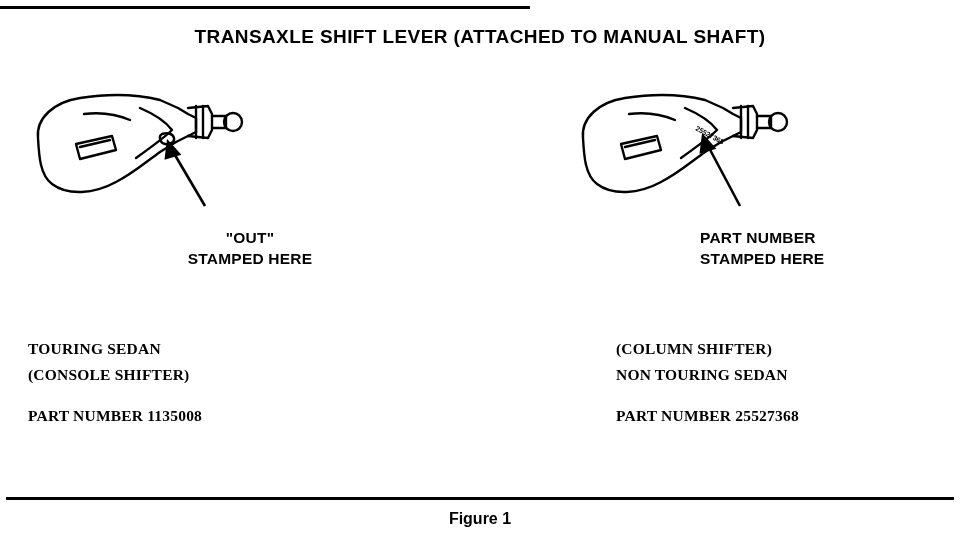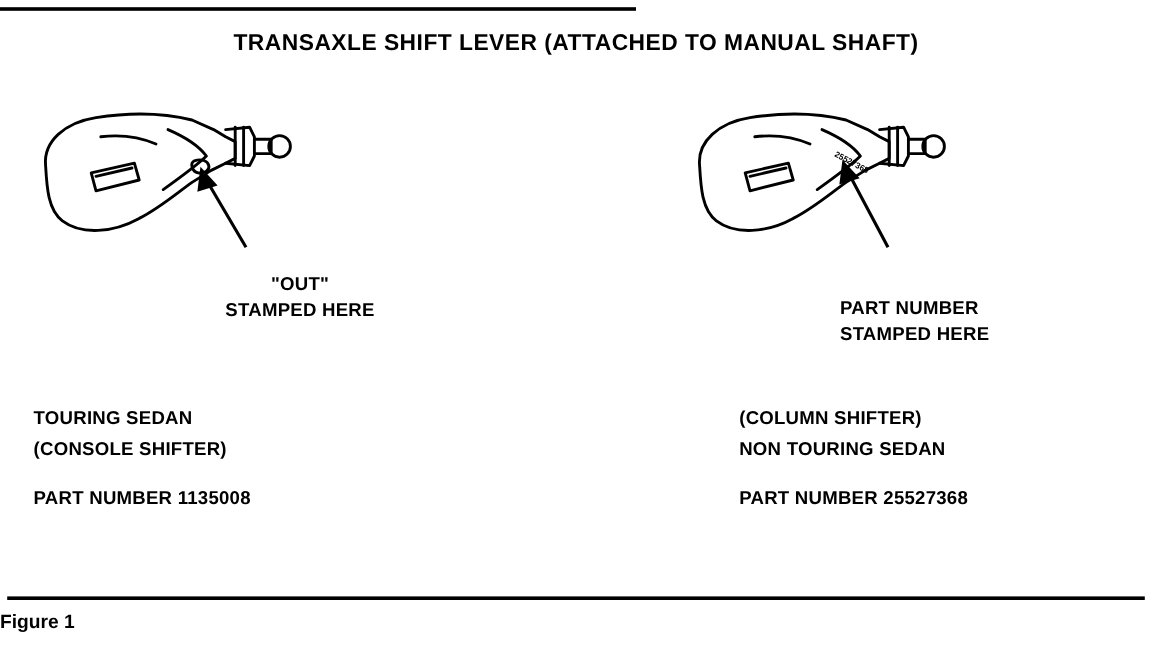--- a/index.html
+++ b/index.html
@@ -59,48 +59,48 @@
     left: 140px;
     top: 228px;
     text-align: center;
     width: 220px;
   }
   .callout.right {
     left: 700px;
     top: 228px;
     text-align: left;
     width: 240px;
-    margin-top: 20px;
   }
 
   .block {
     position: absolute;
     font-size: 15.5px;
     font-weight: bold;
     line-height: 1.65;
     letter-spacing: 0.2px;
+    font-family: Liberation Serif, serif;
   }
   .block.left { left: 28px; top: 336px; }
   .block.right { left: 616px; top: 336px; }
   .block .gap { height: 16px; }
 
   .bottom-rule {
     position: absolute;
     left: 6px;
     top: 497px;
     width: 948px;
     height: 3px;
     background: #000;
   }
   .figure-caption {
     position: absolute;
     left: 0;
     right: 0;
     top: 510px;
-    text-align: left;
+    text-align: center;
     font-size: 16px;
     font-weight: bold;
   }
   .lever-svg { display: block; }
 </style>
 </head>
 <body>
 
 <div class="page">
 

